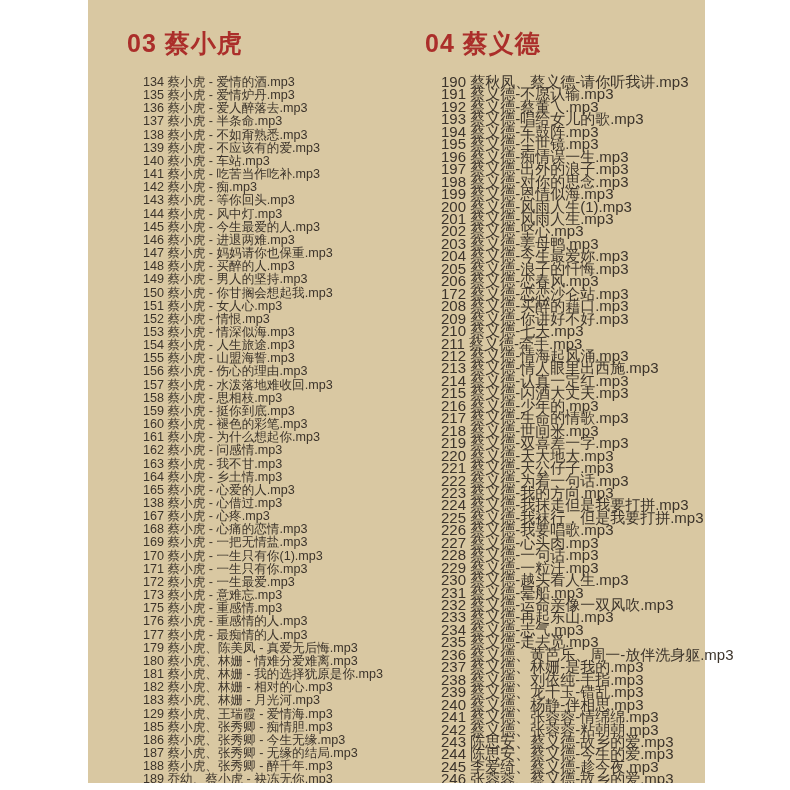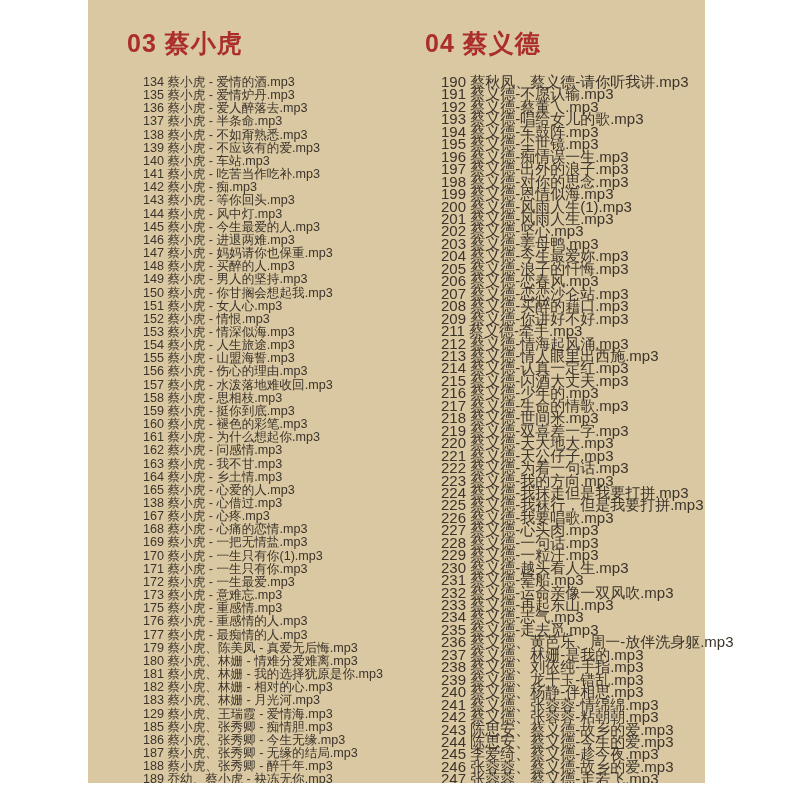--- a/index.html
+++ b/index.html
@@ -125,23 +125,24 @@
         <div class="song-row">197 蔡义德-出外的浪子.mp3</div>
         <div class="song-row">198 蔡义德-对你的思念.mp3</div>
         <div class="song-row">199 蔡义德-恩情似海.mp3</div>
         <div class="song-row">200 蔡义德-风雨人生(1).mp3</div>
         <div class="song-row">201 蔡义德-风雨人生.mp3</div>
         <div class="song-row">202 蔡义德-坚心.mp3</div>
         <div class="song-row">203 蔡义德-姜母鸭.mp3</div>
         <div class="song-row">204 蔡义德-今生最爱妳.mp3</div>
         <div class="song-row">205 蔡义德-浪子的忏悔.mp3</div>
         <div class="song-row">206 蔡义德-恋春风.mp3</div>
-        <div class="song-row">207 蔡义德-恋恋沙仑站.mp3</div>
+        <div class="song-row">172 蔡义德-恋恋沙仑站.mp3</div>
         <div class="song-row">208 蔡义德-买醉的藉口.mp3</div>
         <div class="song-row">209 蔡义德-你讲好不好.mp3</div>
+        <div class="song-row">210 蔡义德-七天.mp3</div>
         <div class="song-row">211 蔡义德-牵手.mp3</div>
         <div class="song-row">212 蔡义德-情海起风涌.mp3</div>
         <div class="song-row">213 蔡义德-情人眼里出西施.mp3</div>
         <div class="song-row">214 蔡义德-认真一定红.mp3</div>
         <div class="song-row">215 蔡义德-闪酒大丈夫.mp3</div>
         <div class="song-row">216 蔡义德-少年的.mp3</div>
         <div class="song-row">217 蔡义德-生命的情歌.mp3</div>
         <div class="song-row">218 蔡义德-世间米.mp3</div>
         <div class="song-row">219 蔡义德-双喜差一字.mp3</div>
         <div class="song-row">220 蔡义德-天大地大.mp3</div>

